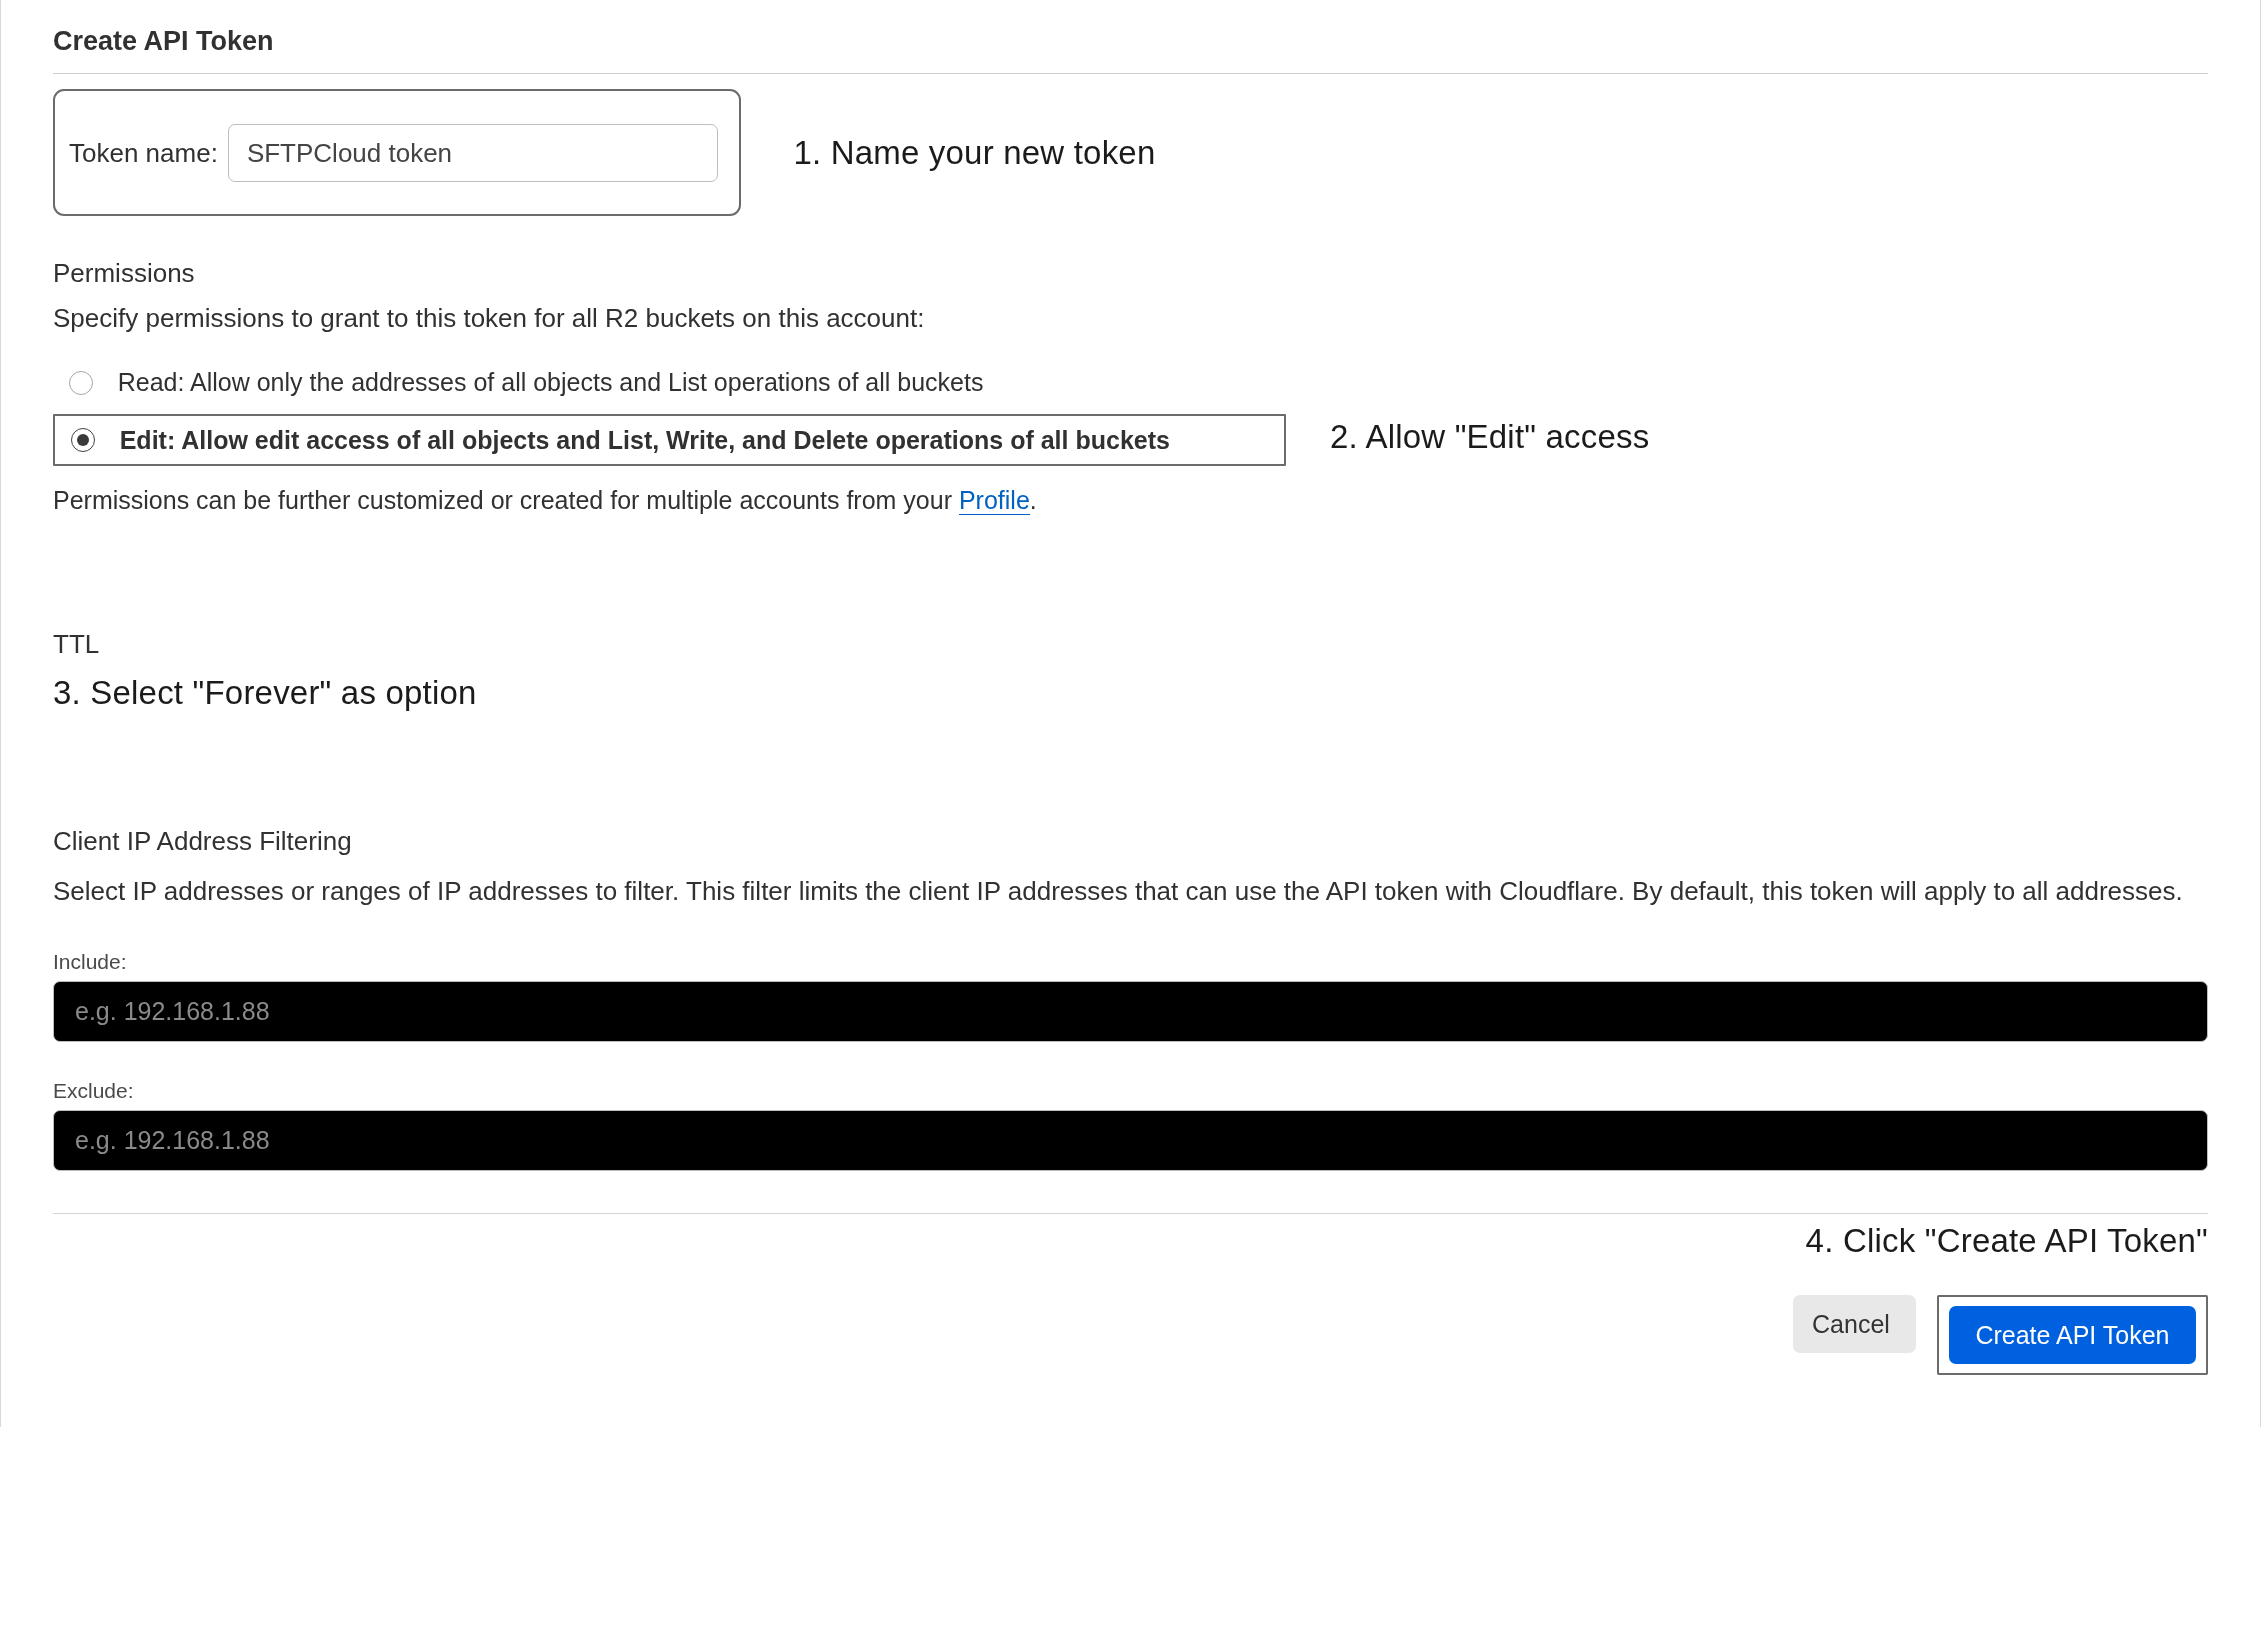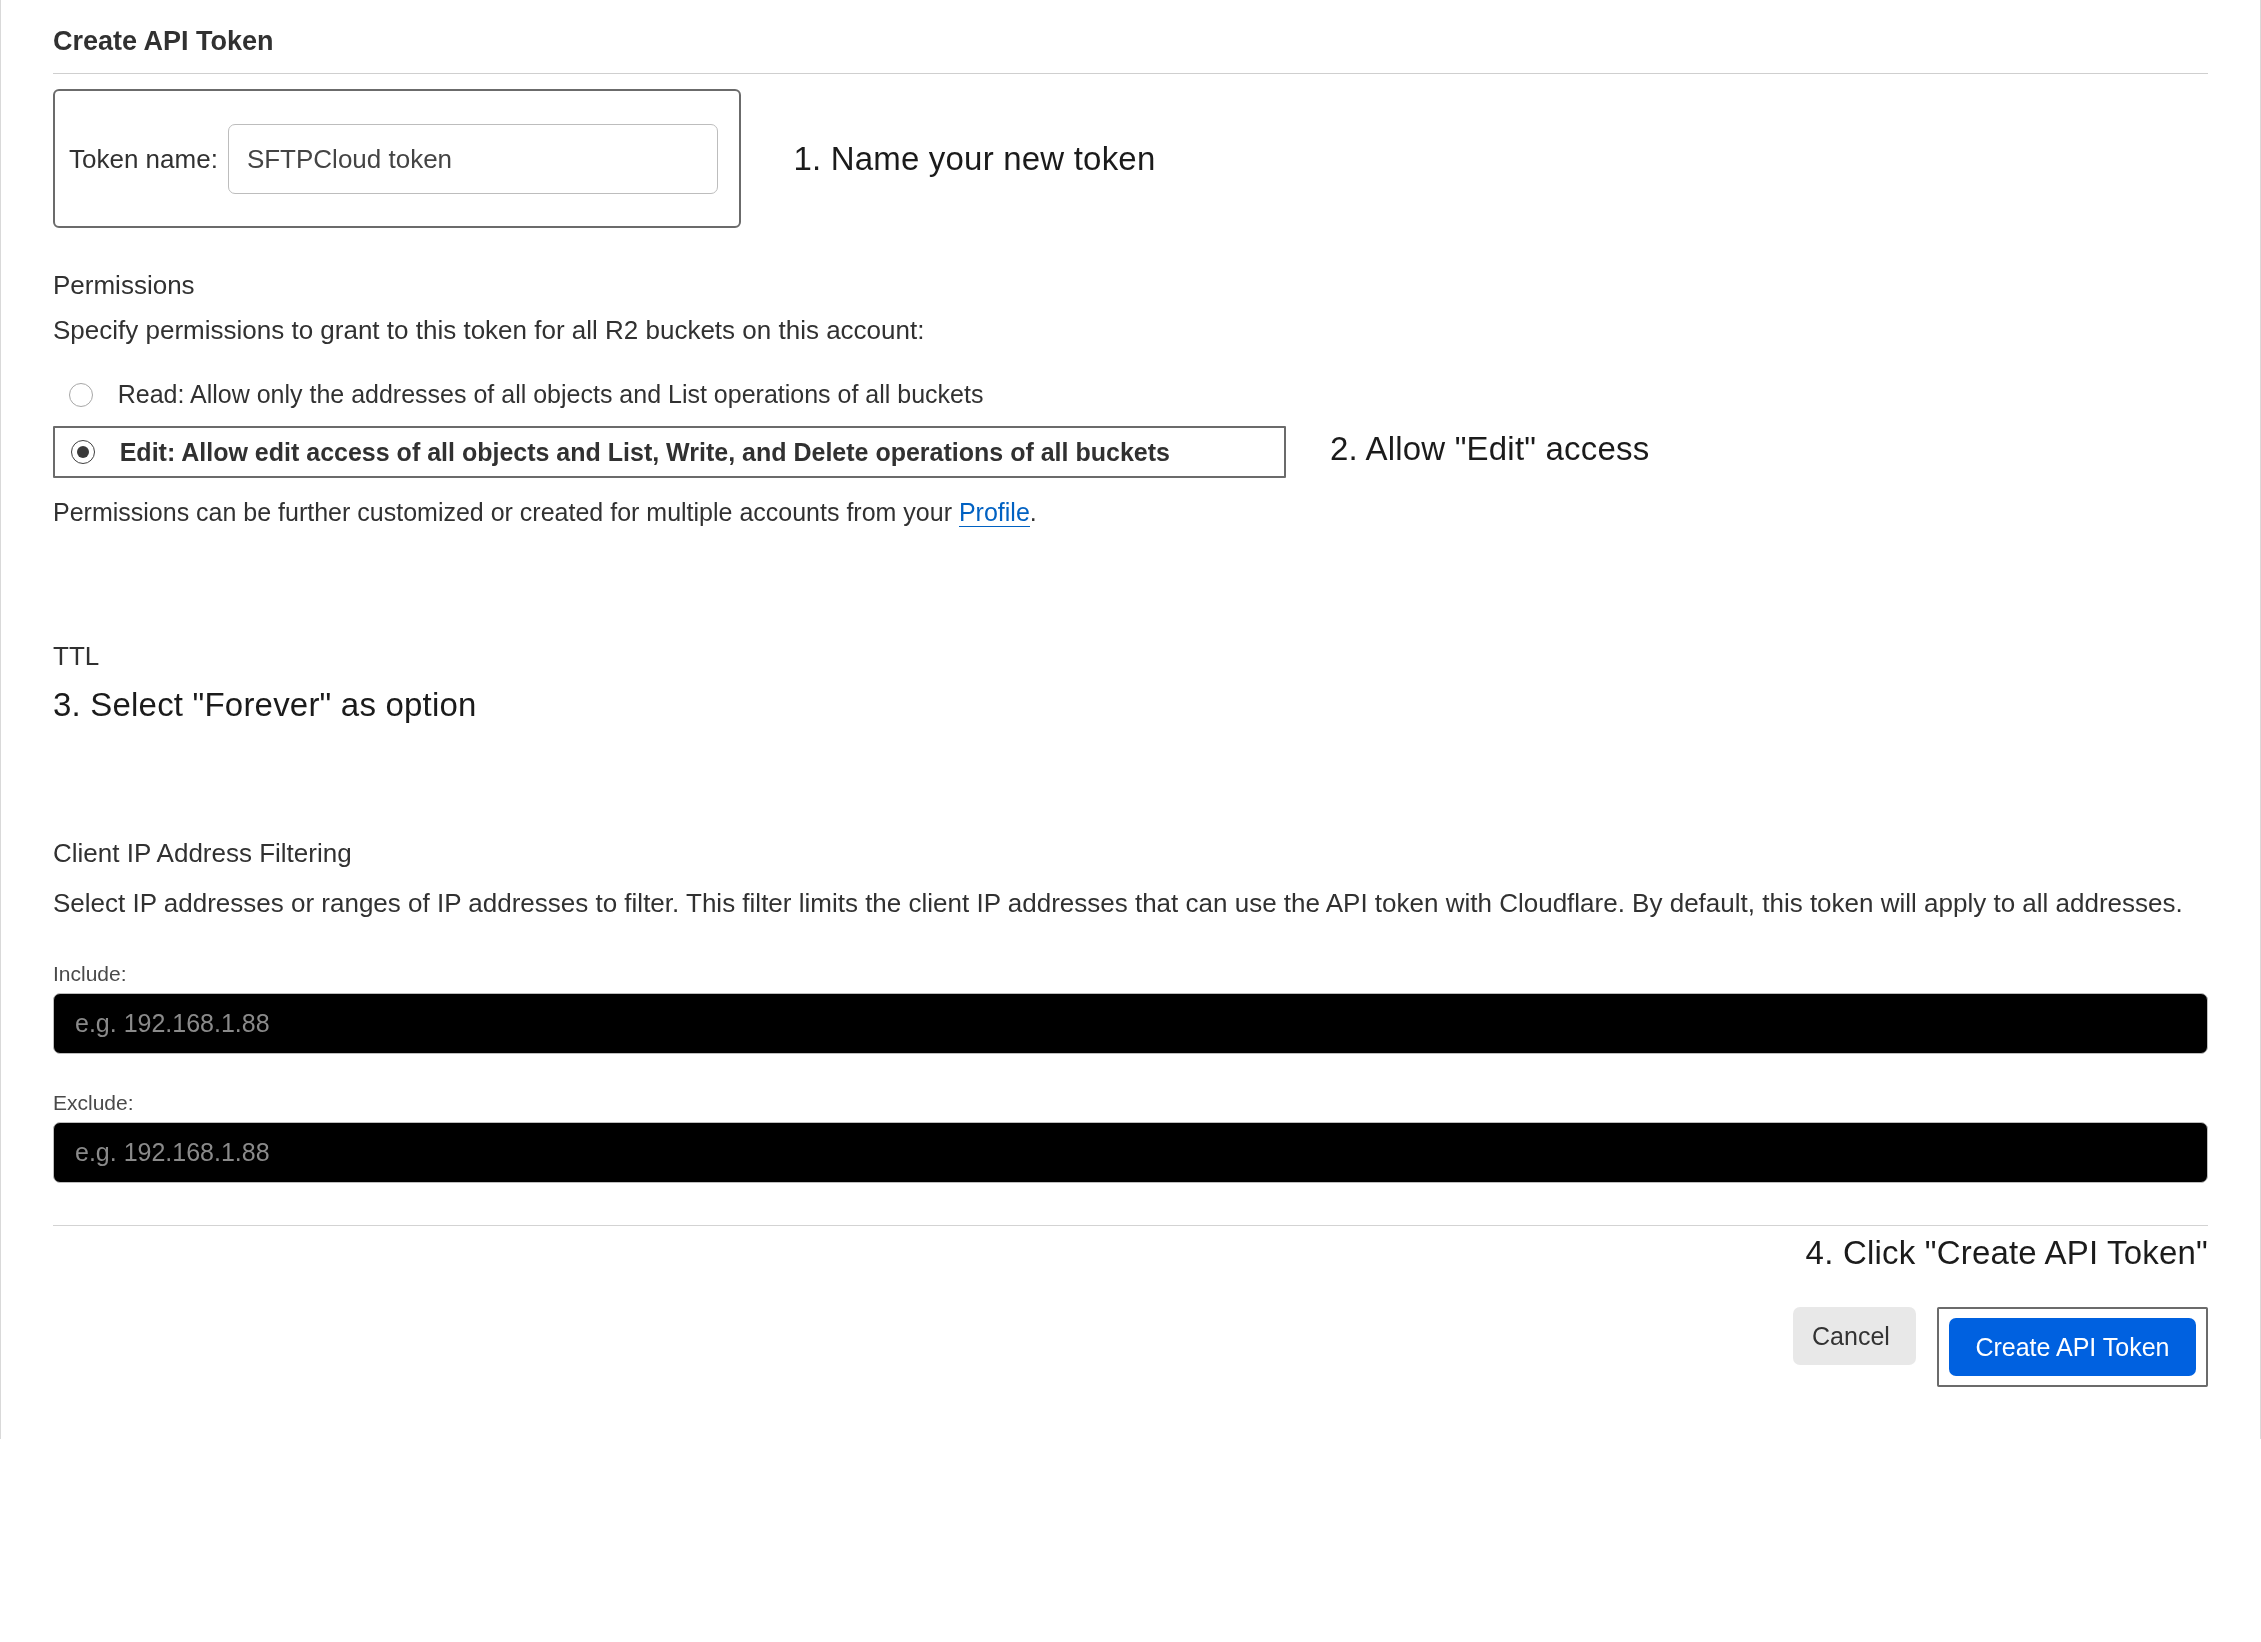--- a/index.html
+++ b/index.html
@@ -23,38 +23,38 @@
     border-bottom: 0.9px solid #cfcfcf;
     padding-bottom: 15.7px;
     margin-bottom: 15.7px;
   }
   .page-title {
     font-weight: 700;
     font-size: 27px;
   }
   .highlight-box {
     border: 2.6px solid #6b6b6b;
-    border-radius: 6px;
+    border-radius: 11px;
     display: inline-block;
   }
   
   .token-name-block {
     display: flex;
     align-items: center;
     gap: 10.5px;
     padding: 33px 21px 31.5px 14px;
   }
   .token-name-label {
     font-size: 26px;
     white-space: nowrap;
   }
   .text-input {
     border: 0.9px solid #bdbdbd;
     border-radius: 7px;
-    height: 70px;
+    height: 58px;
     padding: 0 17.5px;
     font-size: 26px;
     color: #444;
     outline: none;
     width: 490px;
     background: #fff;
   }
   .annotation {
     font-size: 33px;
     color: #1b1b1b;

